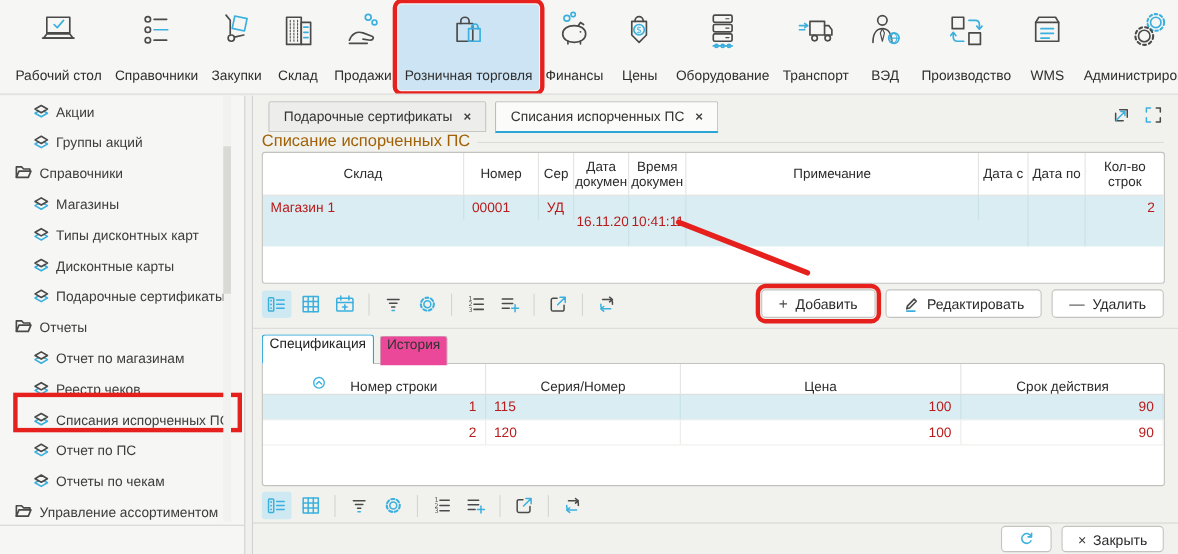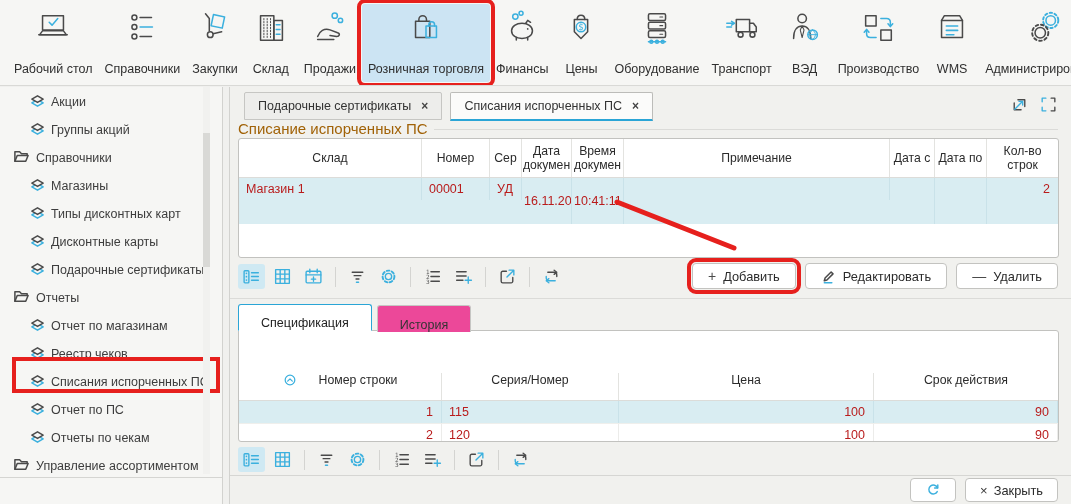--- a/index.html
+++ b/index.html
@@ -88,31 +88,31 @@
   .btn{height:26px;display:inline-flex;align-items:center;justify-content:center;gap:7px;
        background:#fff;border:1px solid #c3c3c0;border-radius:4px;padding:0 15px;
        font-size:12.8px;color:#2b2b2b;box-sizing:border-box;}
   .btn .bg{color:#4a4a4a;font-size:14px;}
   .btn.red{outline:4px solid #e6201d;outline-offset:1px;}
   .btn svg{width:15px;height:15px;}
 
   .splitter{position:absolute;left:0;right:0;top:211px;border-top:1px solid #dbdbd8;}
 
   .spec-tabs{position:absolute;left:8px;top:217px;display:flex;gap:5px;z-index:2;}
-  .stab{height:27px;display:flex;align-items:flex-end;padding:0 22px;font-size:12.5px;border-radius:3px 3px 0 0;box-sizing:border-box;}
+  .stab{height:27px;display:flex;align-items:flex-start;padding:0 6px;font-size:12.5px;border-radius:3px 3px 0 0;box-sizing:border-box;}
   .stab.active{background:#fff;border:1px solid #2aa5d6;border-bottom:1px solid #fff;color:#222;}
   .stab.idle{background:#ec4899;border:1px solid #c6c6c3;border-bottom:none;color:#333;margin-top:1px;}
 
   .spec-table{
     position:absolute;left:8px;width:821px;top:243px;height:112px;box-sizing:border-box;
     background:#fff;border:1px solid #c2c2bf;border-radius:0 3px 3px 3px;overflow:hidden;z-index:1;
   }
   .spec-cols{display:grid;grid-template-columns:203px 177px 255px 1fr;}
-  .shc{height:27px;display:flex;align-items:flex-start;justify-content:center;gap:22px;
-       font-size:12.3px;color:#2b2b2b;border-right:1px solid #e3e3e0;margin-top:42px;}
+  .shc{height:27px;display:flex;align-items:flex-end;justify-content:center;gap:22px;
+       font-size:12.3px;color:#2b2b2b;border-right:1px solid #e3e3e0;}
   .shc:last-child{border-right:none;}
   .srow .dc{border-right:1px solid #ececea;}
   .srow.selrow{background:#d9edf2;}
   .srow.selrow .dc{border-right:1px solid #c9e2e9;}
   .srow{border-bottom:1px solid #efefec;}
   .sort svg{width:14px;height:14px;}
 
   .footer{position:absolute;left:0;right:0;bottom:0;height:28px;border-top:1px solid #d6d6d3;
           background:#f1f1ee;display:flex;align-items:center;justify-content:flex-end;gap:9px;padding-right:13px;}
   .fbtn{height:24px;background:#fff;border:1px solid #c3c3c0;border-radius:4px;

